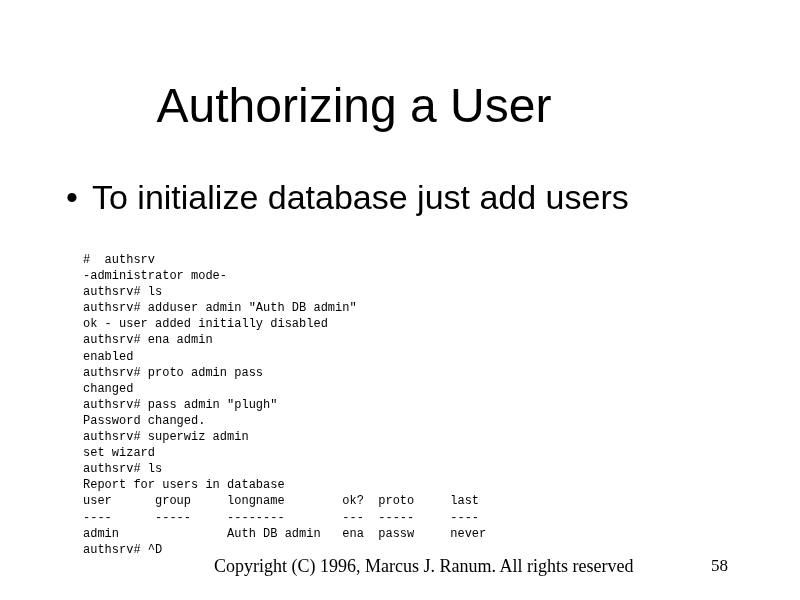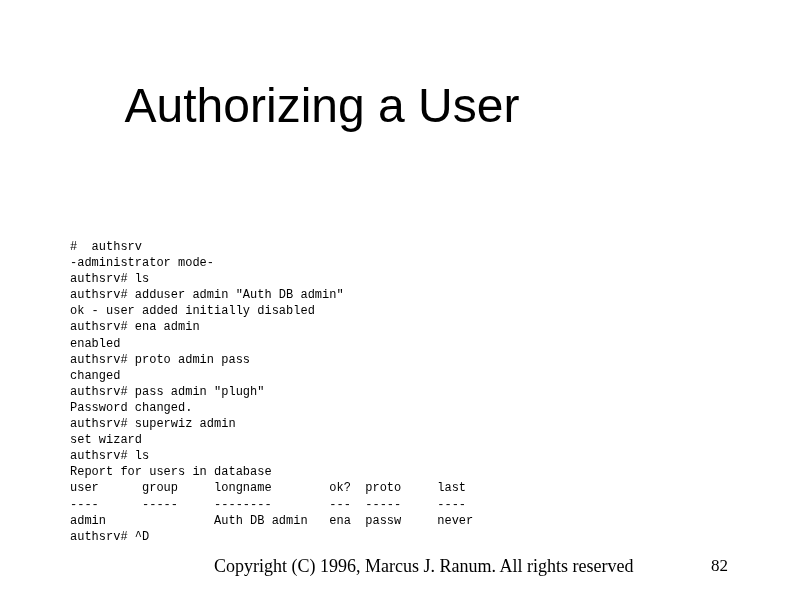--- a/index.html
+++ b/index.html
@@ -20,41 +20,42 @@
     top: 82px;
     left: 0;
     width: 644px;
     margin: 0;
     text-align: center;
     font-family: "Liberation Sans", sans-serif;
     font-size: 48px;
     font-weight: normal;
     line-height: 1;
     color: #000000;
+    padding-left: 32px;
   }
   .bullet-line {
     position: absolute;
     left: 66px;
     top: 180px;
     font-family: "Liberation Sans", sans-serif;
     font-size: 34px;
     line-height: 1;
     white-space: nowrap;
     color: #000000;
   }
   .bullet-marker {
     display: inline-block;
     width: 26px;
     font-size: 34px;
   }
   .terminal {
     position: absolute;
     left: 66px;
     top: 235px;
-    margin: 4px;
+    margin: 17px;
     font-family: "Liberation Mono", monospace;
     font-size: 12px;
     line-height: 16.1px;
     white-space: pre;
     color: #000000;
   }
   .footer-copyright {
     position: absolute;
     left: 214px;
     top: 557px;
@@ -74,20 +75,23 @@
     color: #000000;
   }
 </style>
 </head>
 <body>
 
 <div class="slide">
 
   <h1 class="title">Authorizing a User</h1>
 
+  <div class="bullet-line">
+    <span class="bullet-marker">•</span><span>To initialize database just add users</span>
+  </div>
 
   <pre class="terminal">#  authsrv
 -administrator mode-
 authsrv# ls
 authsrv# adduser admin "Auth DB admin"
 ok - user added initially disabled
 authsrv# ena admin
 enabled
 authsrv# proto admin pass
 changed
@@ -97,16 +101,16 @@
 set wizard
 authsrv# ls
 Report for users in database
 user      group     longname        ok?  proto     last
 ----      -----     --------        ---  -----     ----
 admin               Auth DB admin   ena  passw     never
 authsrv# ^D</pre>
 
   <div>
     <span class="footer-copyright">Copyright (C) 1996, Marcus J. Ranum. All rights reserved</span>
-    <span class="footer-page-number">82</span>
+    <span class="footer-page-number">58</span>
   </div>
 
 </div>
 
 </body></html>

